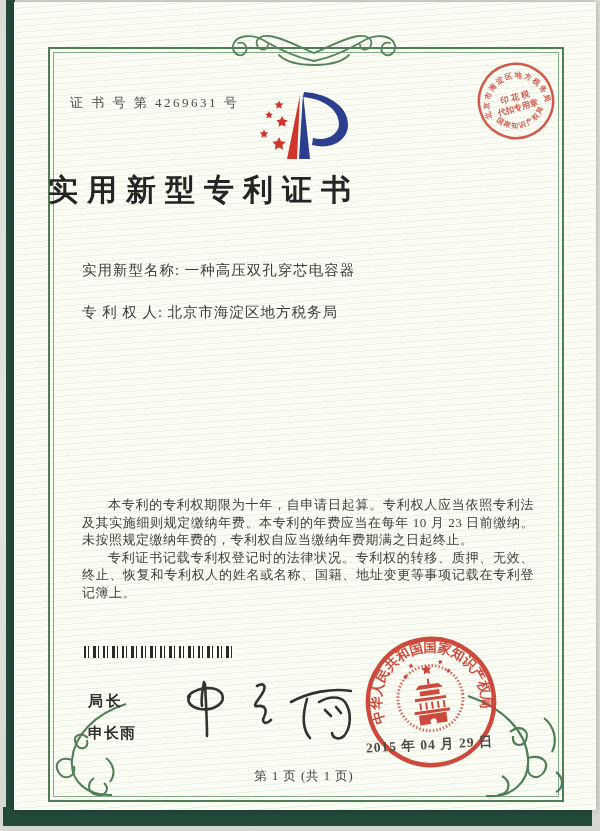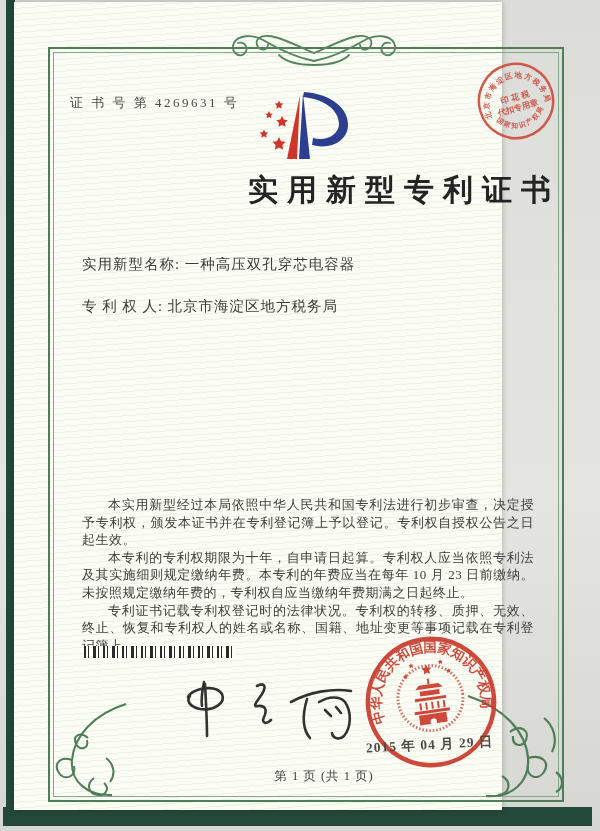--- a/index.html
+++ b/index.html
@@ -4,39 +4,39 @@
 <style>
   html,body{margin:0;padding:0;}
   body{
     width:600px;height:831px;position:relative;overflow:hidden;
     background:linear-gradient(180deg,#dcdcd8 0%,#e4e4e0 60%,#d6d6d2 100%);
     font-family:"Liberation Serif","DejaVu Serif",serif;
   }
   .edge-left{position:absolute;left:6px;top:0;width:9px;height:812px;background:#23493a;}
   .edge-bottom{position:absolute;left:3px;top:807px;width:589px;height:19px;background:#23493a;}
   .paper{
-    position:absolute;left:14px;top:2px;width:488px;height:808px;
+    position:absolute;left:14px;top:2px;width:582px;height:808px;
     background-color:#fbfcf4;
     background-image:repeating-linear-gradient(176deg,
       rgba(130,170,125,0.13) 0px,rgba(130,170,125,0.13) 1px,
       rgba(255,255,255,0) 1px,rgba(255,255,255,0) 6px);
     box-shadow:0 0 6px rgba(0,0,0,.25);
   }
   .frame{position:absolute;left:34px;top:45px;width:512px;height:751px;border:2px solid #4e7d58;}
   .frame-inner{position:absolute;inset:3px;border:1px solid #83a98a;}
   .ornament{position:absolute;color:#4e7d58;}
   .cert-no{
     position:absolute;left:56px;top:92px;font-size:13px;letter-spacing:2.5px;color:#4b4b47;
   }
   .logo{position:absolute;left:233px;top:85px;width:130px;height:85px;}
   .title{
-    position:absolute;left:34px;top:168px;width:512px;text-align:right;
+    position:absolute;left:34px;top:168px;width:512px;text-align:left;
     font-size:30px;font-weight:700;letter-spacing:9px;color:#242424;
   }
-  .fields{position:absolute;left:68px;top:253px;width:470px;}
+  .fields{position:absolute;left:68px;top:259px;width:470px;}
   .field-row{height:18px;margin-bottom:24px;font-size:14.5px;color:#3c3c3a;letter-spacing:1px;white-space:pre;}
   .field-label{color:#3c3c3a;}
   .field-value{color:#3c3c3a;}
   .body-text{
     position:absolute;left:68px;top:494px;width:452px;
     font-size:13px;line-height:17.6px;color:#40403c;text-align:justify;
   }
   .body-text p{margin:0;text-indent:2em;letter-spacing:.5px;}
   .barcode{
     position:absolute;left:70px;top:644px;width:152px;height:12px;
@@ -49,21 +49,21 @@
   .signer .name{margin-top:13px;letter-spacing:1px;}
   .signature{position:absolute;left:160px;top:662px;width:200px;height:95px;}
   .seal{position:absolute;left:348px;top:631px;width:138px;height:138px;transform:rotate(-8deg);opacity:.92;}
   .seal-date{
     position:absolute;left:352px;top:734px;width:130px;font-size:13.5px;font-weight:700;
     color:#4c4c45;letter-spacing:1px;transform:rotate(-3deg);z-index:6;white-space:pre;
   }
   .tax-stamp{position:absolute;left:461px;top:58px;width:82px;height:82px;transform:rotate(-16deg);opacity:.88;}
   .page-footer{
     position:absolute;left:34px;top:766px;width:512px;text-align:center;
-    font-size:12.5px;color:#3f3f3c;letter-spacing:1px;padding-left:20px;
+    font-size:12.5px;color:#3f3f3c;letter-spacing:1px;
   }
   svg{display:block;}
 </style>
 </head>
 <body>
 
 <svg width="0" height="0" style="position:absolute" aria-hidden="true">
   <defs>
     <path id="star" d="M0,-10 L2.9,-4 L9.5,-3.1 L4.8,1.5 L5.9,8.1 L0,5 L-5.9,8.1 L-4.8,1.5 L-9.5,-3.1 L-2.9,-4 Z"></path>
   </defs>
@@ -130,27 +130,30 @@
   </svg>
 
   <div class="title">实用新型专利证书</div>
 
   <div class="fields">
     <div class="field-row"><span class="field-label">实用新型名称: </span><span class="field-value">一种高压双孔穿芯电容器</span></div>
     <div class="field-row"><span class="field-label">专 利 权 人: </span><span class="field-value">北京市海淀区地方税务局</span></div>
   </div>
 
   <div class="body-text">
-    <p>本实用新型经过本局依照中华人民共和国专利法进行初步审查，决定授予专利权，颁发本证书并在专利登记簿上予以登记。专利权自授权公告之日起生效。</p>
     <p>本专利的专利权期限为十年，自申请日起算。专利权人应当依照专利法及其实施细则规定缴纳年费。本专利的年费应当在每年 10 月 23 日前缴纳。未按照规定缴纳年费的，专利权自应当缴纳年费期满之日起终止。</p>
     <p>专利证书记载专利权登记时的法律状况。专利权的转移、质押、无效、终止、恢复和专利权人的姓名或名称、国籍、地址变更等事项记载在专利登记簿上。</p>
   </div>
 
   <div class="barcode"></div>
 
+  <div class="signer">
+    <div>局长</div>
+    <div class="name">申长雨</div>
+  </div>
 
   <svg class="signature" viewBox="0 0 200 95">
     <g fill="none" stroke="#1d1d1b" stroke-width="2.6" stroke-linecap="round" opacity="0.9">
       <path d="M30,18 C28,28 27,36 28,42"></path>
       <path d="M14,33 C18,24 42,20 48,30 C52,39 40,47 26,45 C16,43 12,37 16,32"></path>
       <path d="M31,20 C32,38 33,56 33,72"></path>
       <path d="M83,22 C90,18 93,22 88,30 C82,39 78,43 84,42 C90,41 94,45 90,53 C87,59 92,61 97,56"></path>
       <path d="M117,38 C135,28 158,24 177,27"></path>
       <path d="M133,35 C128,52 129,66 136,74"></path>
       <path d="M145,38 C155,32 166,32 171,38 C178,48 177,64 170,72 C166,76 159,75 158,69"></path>

